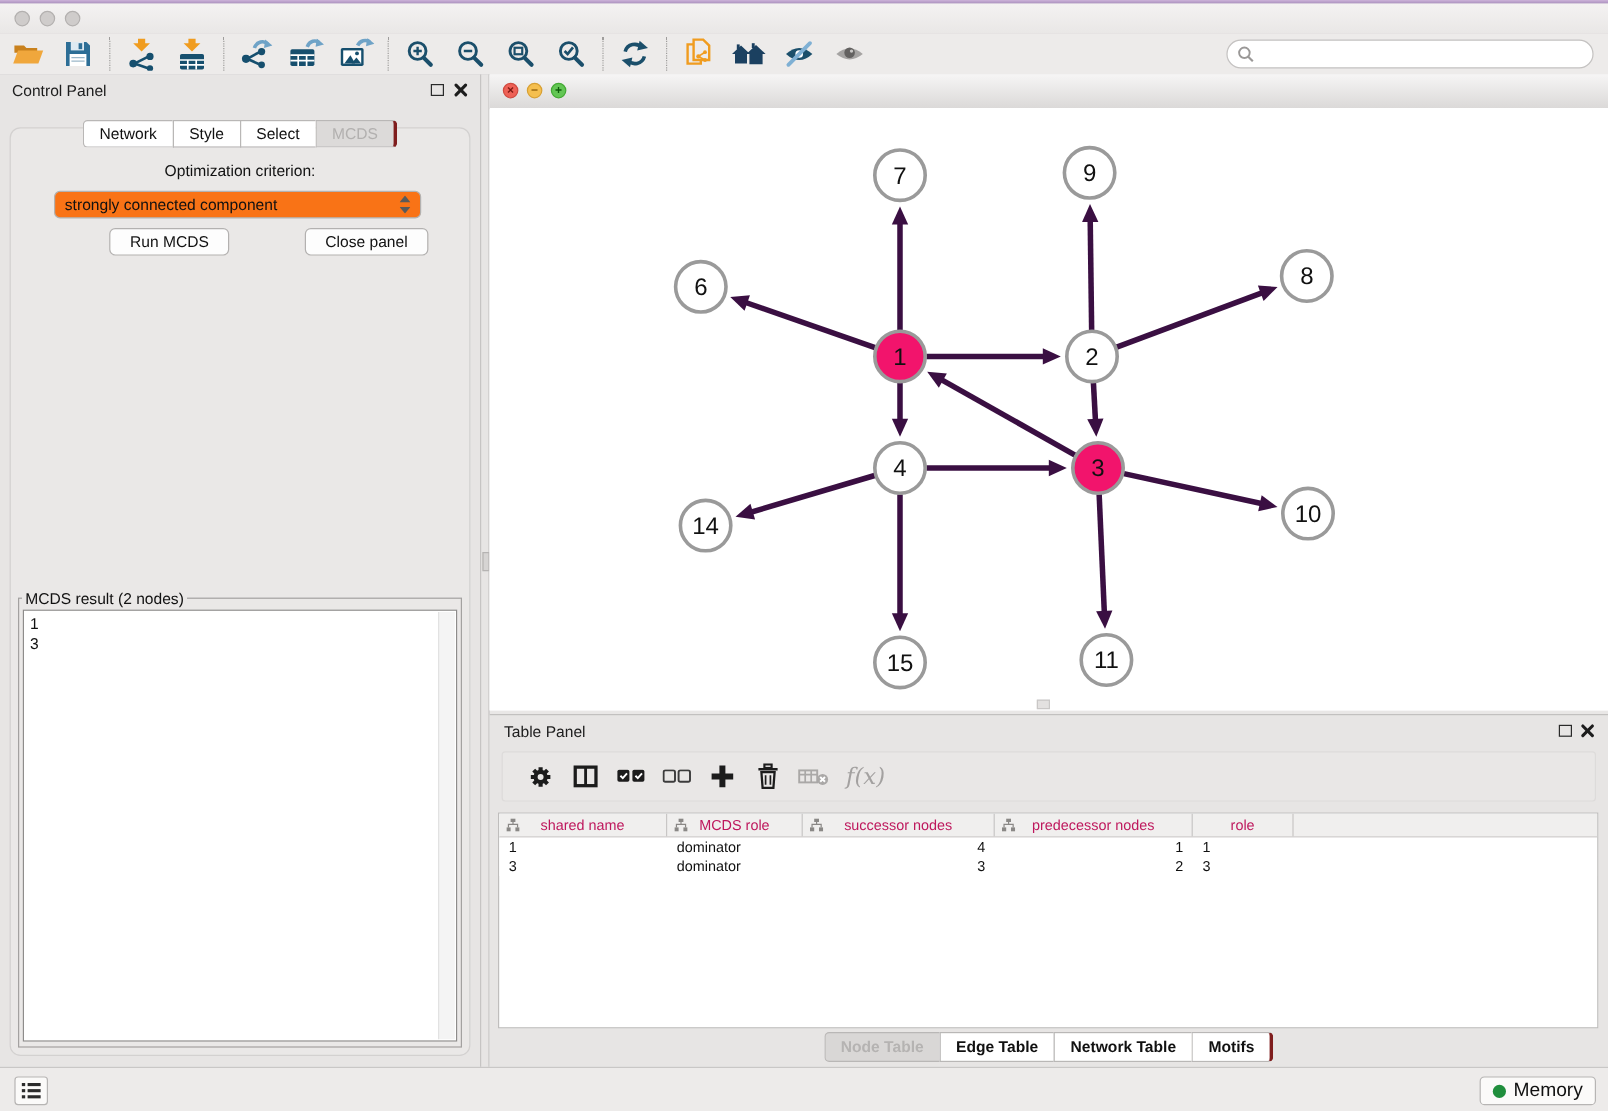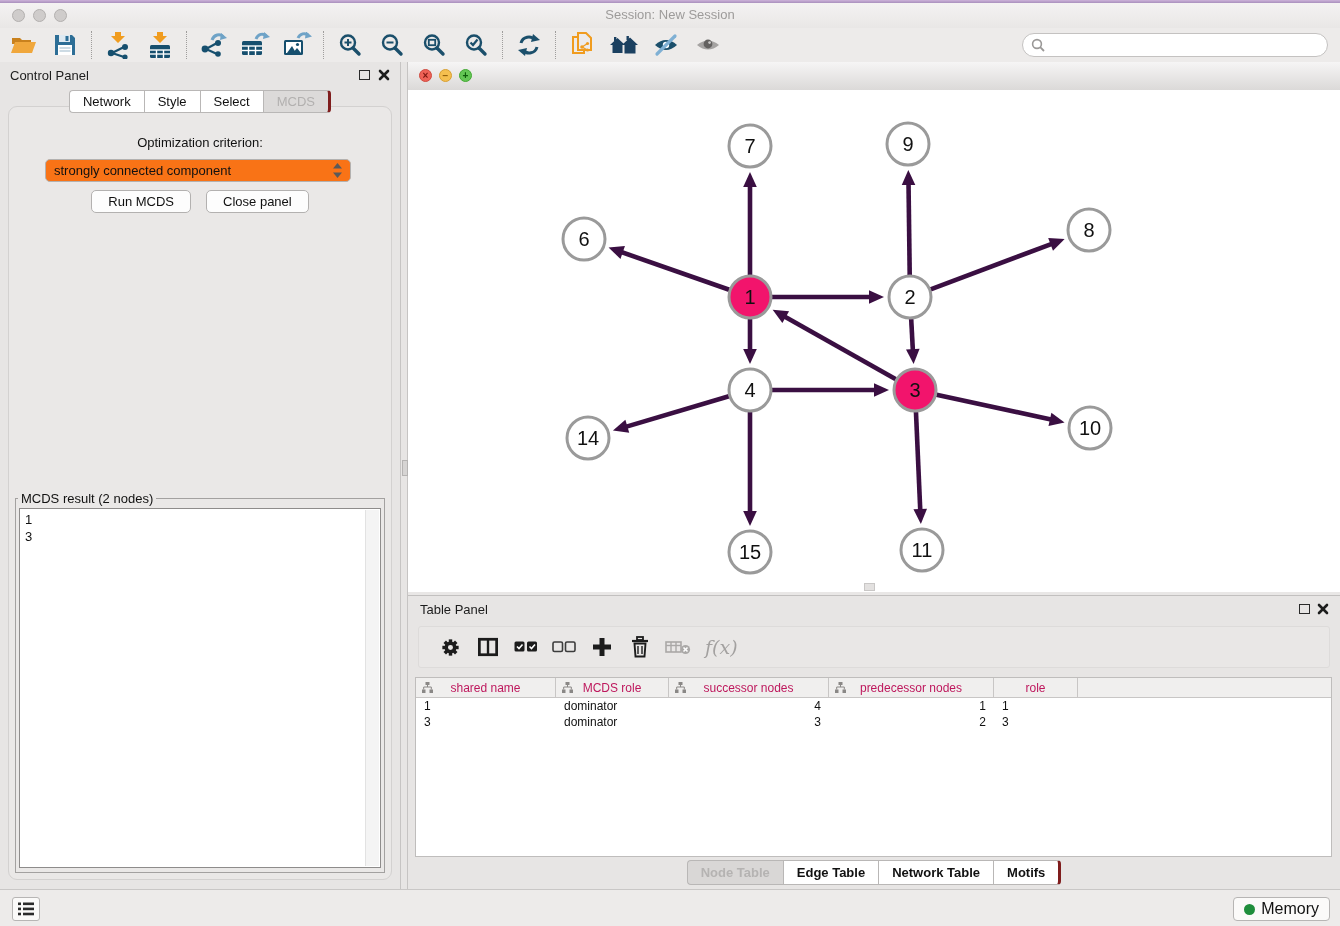--- a/index.html
+++ b/index.html
@@ -28,36 +28,36 @@
   .searchbox input{border:none;outline:none;flex:1;font-size:12px;margin-left:5px;
     font-family:"Liberation Sans",sans-serif;background:transparent;}
   
   .cpanel{position:absolute;left:0;top:62px;width:400px;height:828px;background:#e7e5e4;}
   .panel-header{position:relative;height:28px;}
   .panel-header .ph-title{position:absolute;left:10px;top:6px;font-size:13px;color:#1d1d1d;}
   .float-icon{position:absolute;top:8px;width:11px;height:10px;border:1.5px solid #2a2a2a;
     box-sizing:border-box;background:transparent;}
   .close-x{position:absolute;top:7px;width:12px;height:12px;}
   .tabs-row{position:absolute;left:0;right:0;display:flex;justify-content:center;z-index:3;}
-  .cp-tabs{top:28px;}
+  .cp-tabs{top:38px;}
   .tab{background:#fff;border:1px solid #b9b7b6;border-right:none;
     font-size:13px;color:#111;padding:3px 13px;cursor:default;white-space:nowrap;}
   .tab:first-child{border-radius:4px 0 0 4px;}
   .tab:last-child{border-radius:0 4px 4px 0;border-right:3px solid #7f1d1d;}
   .tab.active{background:#dcdad9;color:#b2b0af;}
   .content-round{position:absolute;left:8px;right:8px;top:44px;bottom:10px;
     background:#eae8e7;border:1px solid #d3d1d0;border-radius:9px;}
   .opt-label{position:absolute;left:0;right:0;top:28px;text-align:center;font-size:13px;color:#111;}
   .selectbox{position:absolute;left:36px;right:40px;top:52px;height:23px;background:#f97316;
     border:1px solid #b3b1b0;border-radius:5px;display:flex;align-items:center;
     padding:0 8px;box-sizing:border-box;}
   .selectbox .sel-val{flex:1;font-size:13px;color:#111;}
   .btn-row{position:absolute;left:0;right:0;top:83px;display:flex;justify-content:center;gap:15px;}
   .btn{background:#fdfdfd;border:1px solid #b3b1b0;border-radius:5px;font-size:13px;
-    color:#111;padding:3px 16px;cursor:default;}
+    color:#111;padding:3px 16px;cursor:default;margin-left:48px;}
   fieldset.result{position:absolute;left:6px;right:6px;top:384px;bottom:6px;
     border:1px solid #a3a1a0;margin:0;padding:0;background:transparent;}
   fieldset.result legend{font-size:13px;color:#111;padding:0 3px;margin-left:2px;}
   .result-area{position:absolute;left:3px;right:3px;top:2px;bottom:4px;background:#fff;
     border:1px solid #8e8c8b;}
   .result-text{position:absolute;left:5px;top:2px;font-size:13px;line-height:17px;
     color:#111;white-space:pre;}
   .result-scroll{position:absolute;right:1px;top:1px;bottom:1px;width:13px;
     background:#f4f4f4;border-left:1px solid #e2e2e2;}
   
@@ -110,21 +110,20 @@
   .memory-dot{width:11px;height:11px;border-radius:50%;background:#1f8e3c;}
 </style>
 </head>
 <body>
 
 <div class="accent-strip"></div>
 <div class="titlebar">
   <div class="tl gray" style="left:12px"></div>
   <div class="tl gray" style="left:33px"></div>
   <div class="tl gray" style="left:54px"></div>
-  <div class="title">Session: New Session</div>
 </div>
 
 <div class="toolbar">
   <div class="tbicon" style="margin-left:8px">
     <svg width="27" height="24" viewBox="0 0 27 24">
         <path d="M2 5 h8 l2 2 h9 v4 h-19 z" fill="#c9811d"></path>
         <path d="M1 20 L5 9 h21 l-4 11 z" fill="#f0a73c"></path>
       </svg>
   </div>
   <div class="tbicon">

